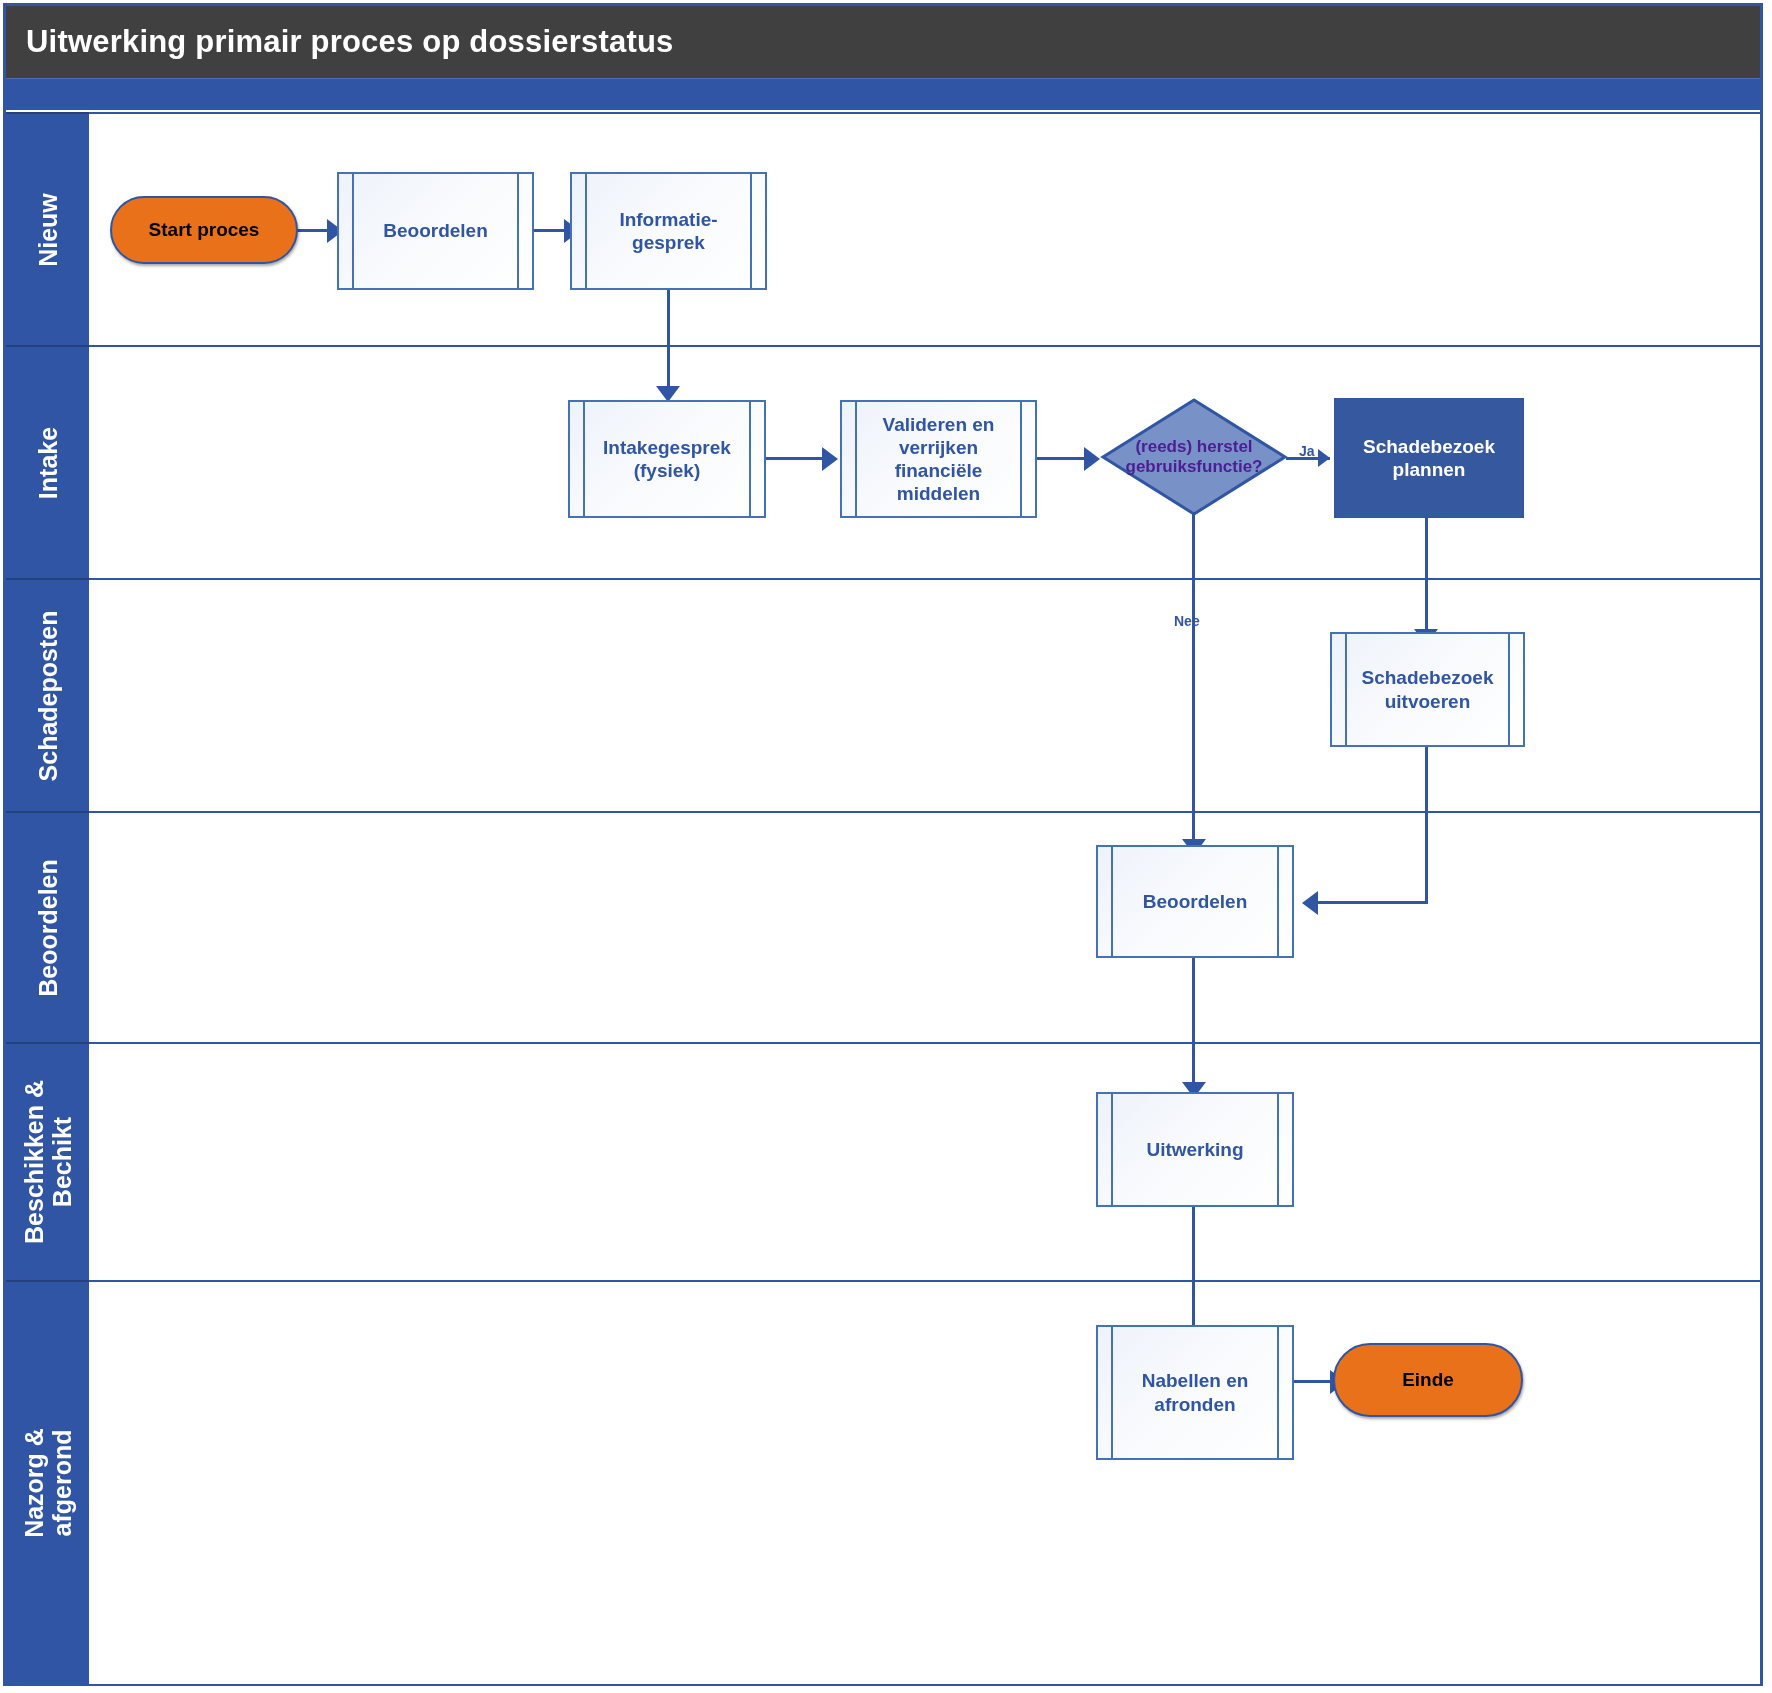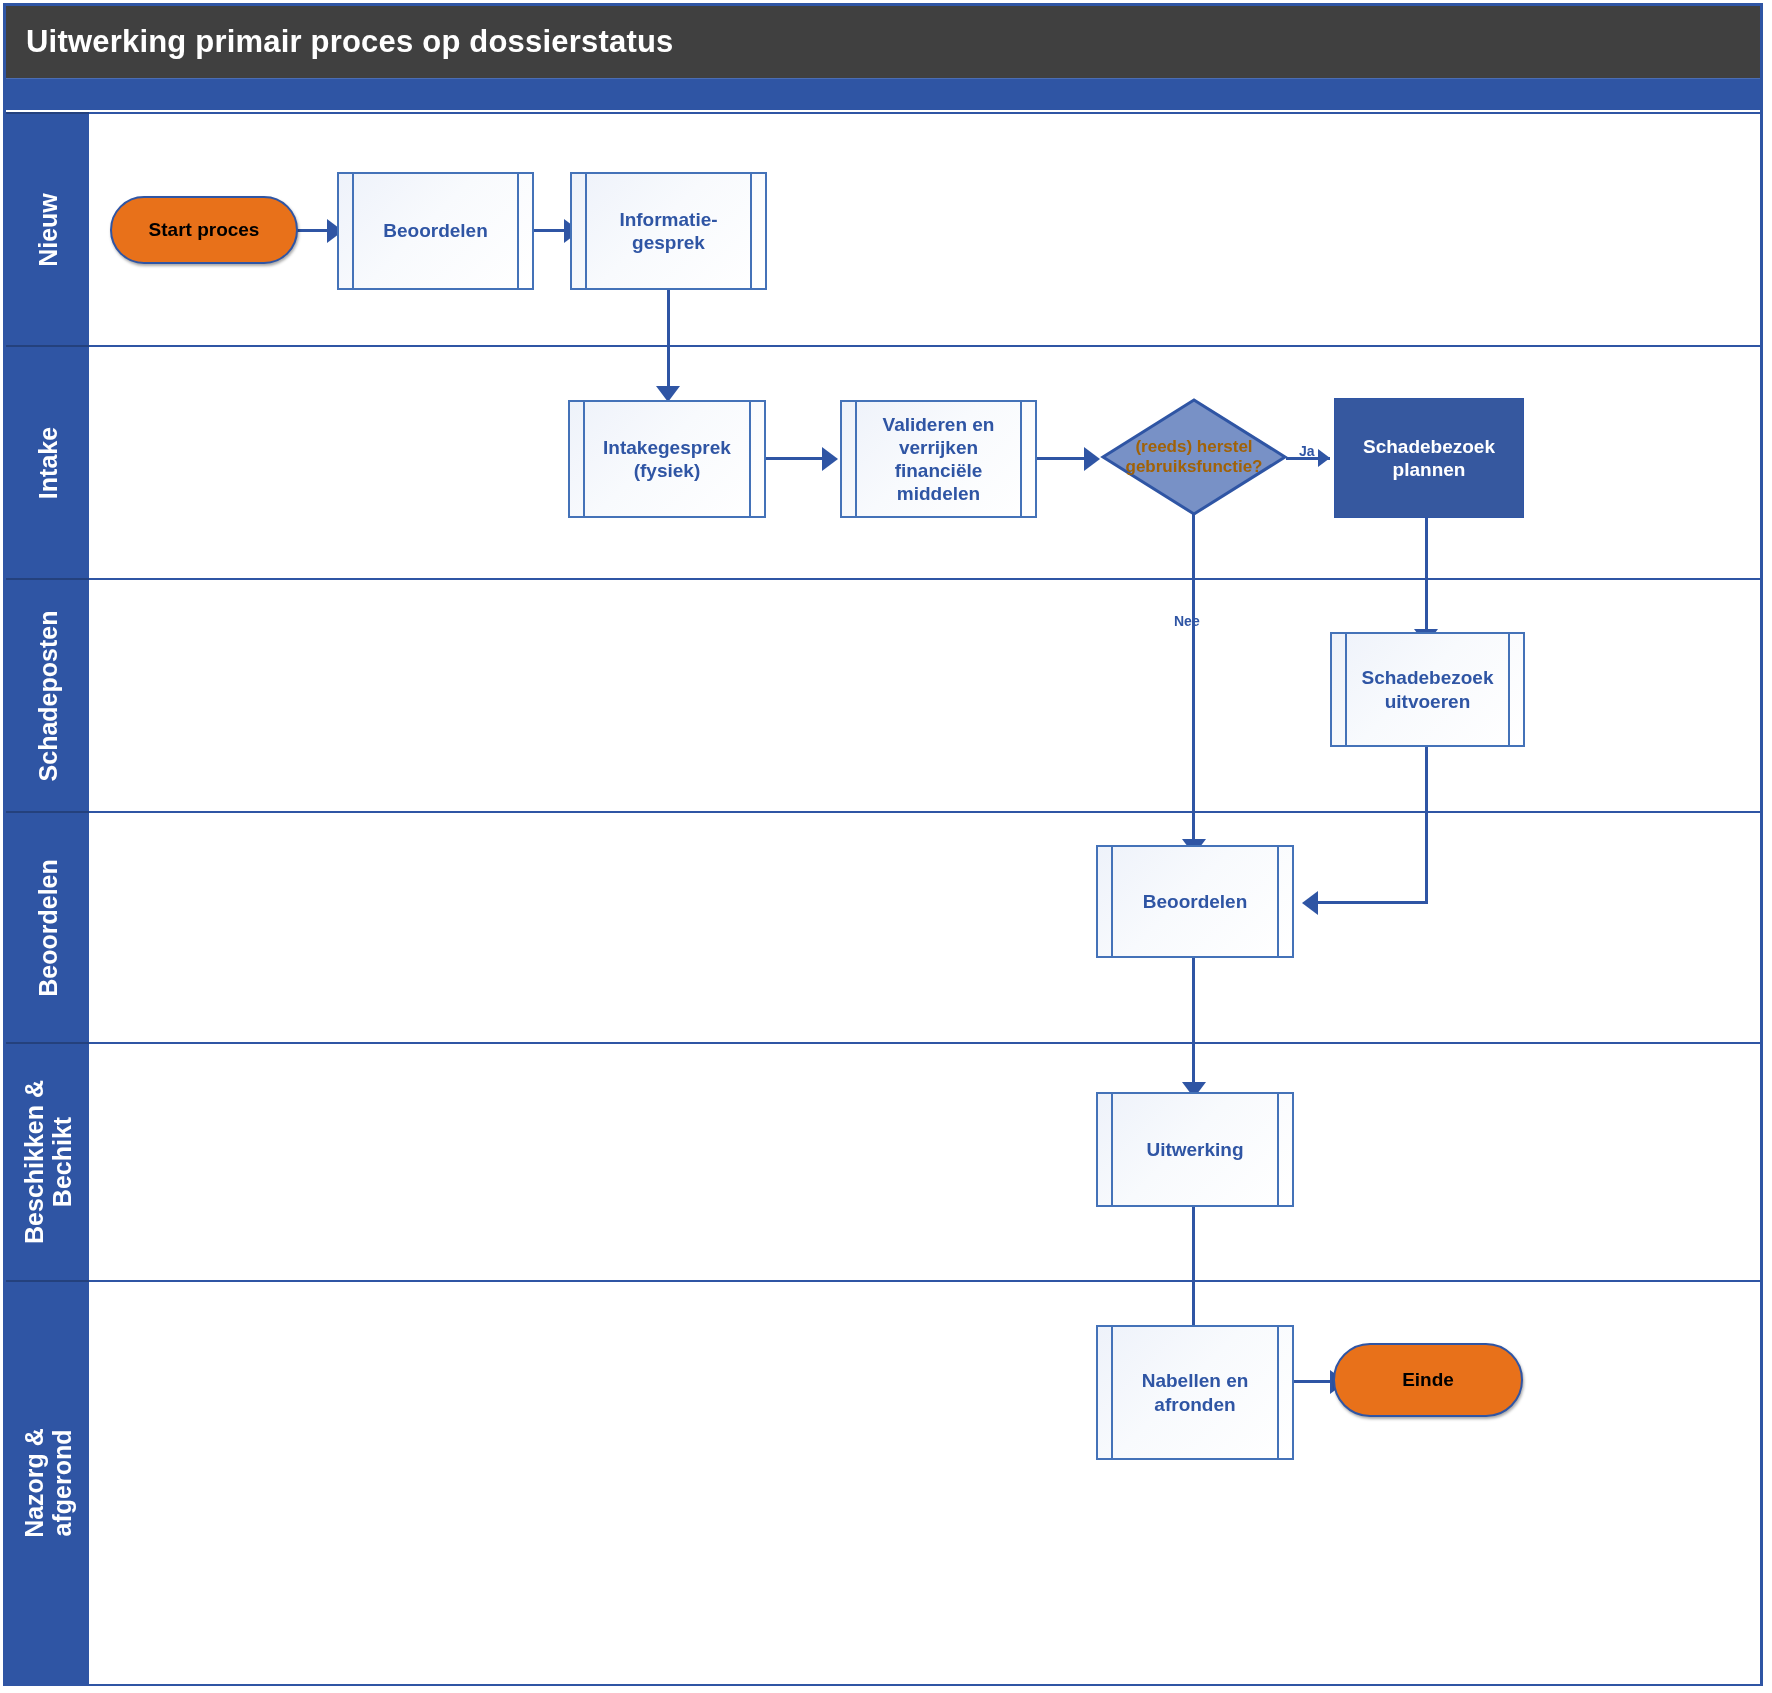--- a/index.html
+++ b/index.html
@@ -132,21 +132,21 @@
     line-height:1.22;
   }
 
   
   .diamond-wrap{position:absolute;}
   .diamond-wrap svg{position:absolute;left:0;top:0;}
   .diamond-wrap .dtxt{
     position:absolute;
     left:0;top:0;right:0;bottom:0;
     display:flex;align-items:center;justify-content:center;
-    color:#a16207;
+    color:#4c1d95;
     font-size:17px;
     font-weight:bold;
     text-align:center;
     line-height:1.2;
     pointer-events:none;
   }
 
   
   .conn{position:absolute;background:#2F55A4;}
   .conn.h{height:3px;}

